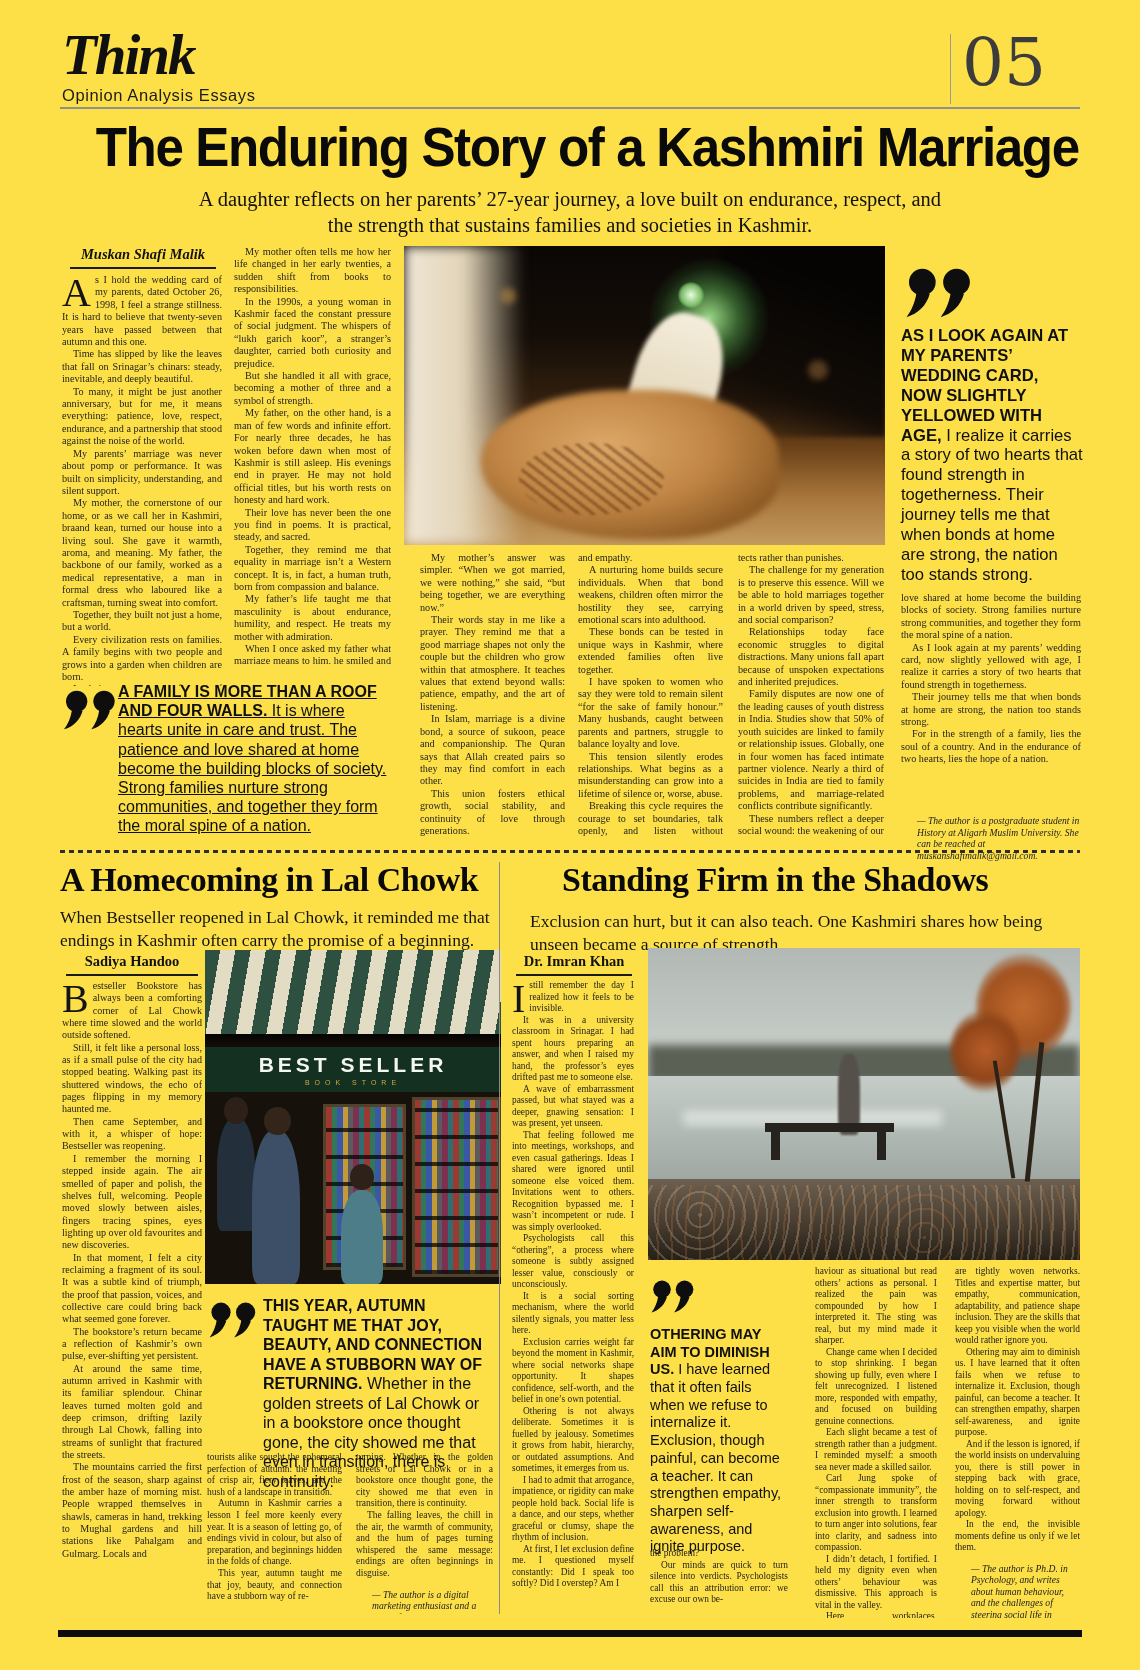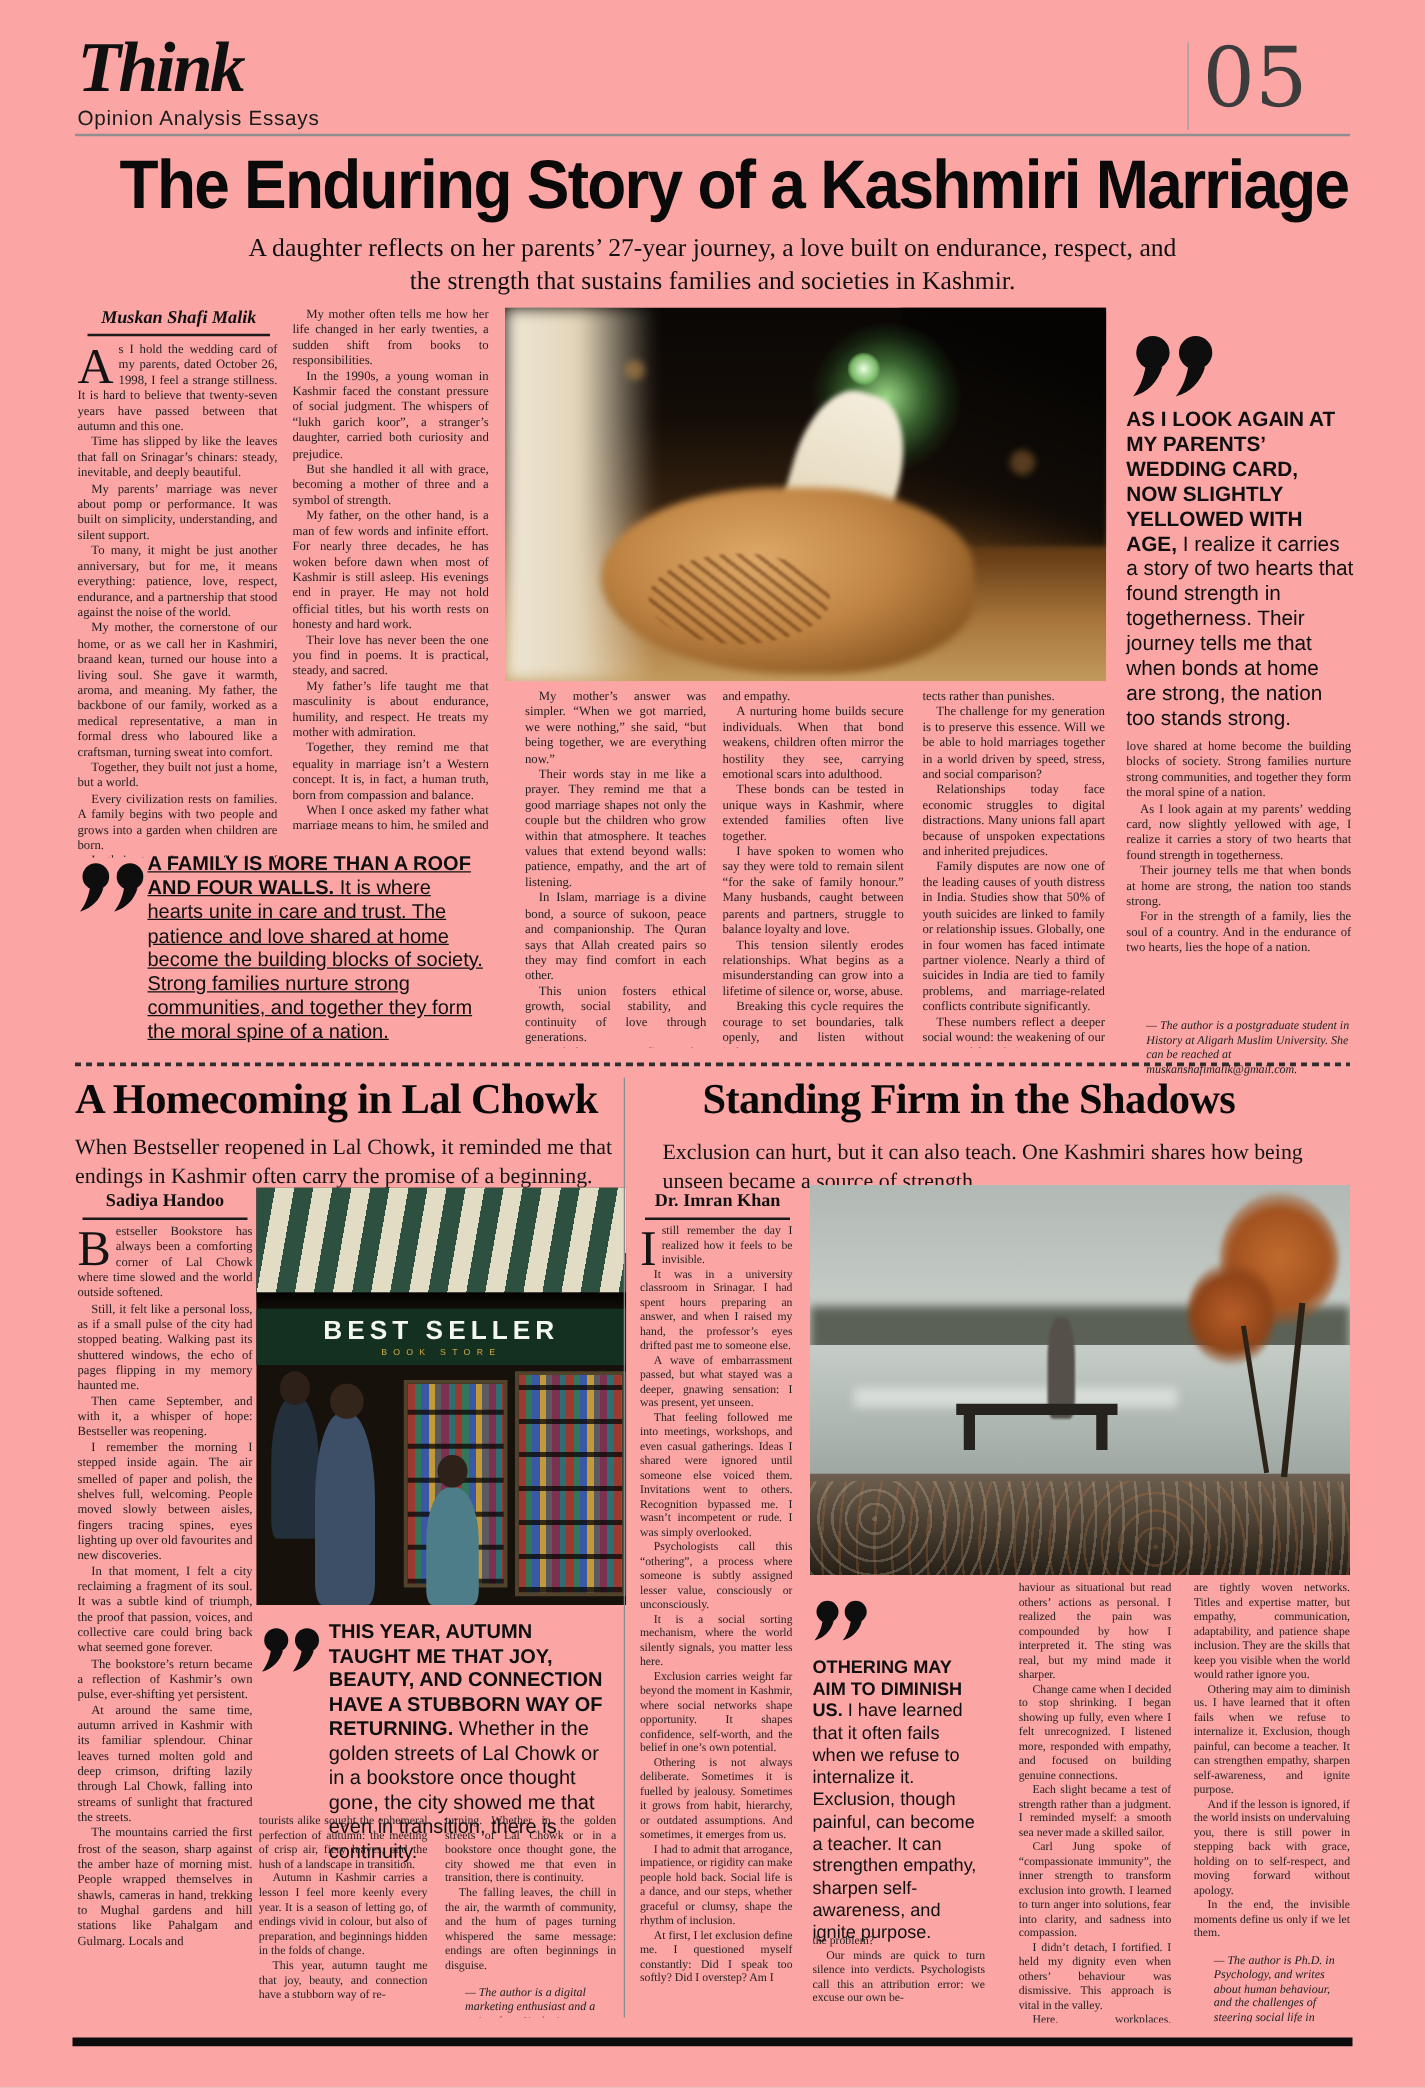--- a/index.html
+++ b/index.html
@@ -1,16 +1,16 @@
 <!DOCTYPE html>
 <html><head>
 <meta charset="utf-8">
 <style>
   html,body{margin:0;padding:0;background:#d8d8d4;}
-  .page{position:relative;width:1140px;height:1670px;background:#fca5a5;margin:0 auto;
+  .page{position:relative;width:1140px;height:1670px;background:#fde047;margin:0 auto;
         font-family:"Liberation Serif",serif;color:#1c1c1c;overflow:hidden;}
   .abs{position:absolute;}
 
   
   .think{font-family:"Liberation Serif",serif;font-style:italic;font-weight:700;
          font-size:57px;letter-spacing:-2px;line-height:1;color:#101010;}
   .tagline{font-family:"Liberation Sans",sans-serif;font-size:16.5px;color:#1b1b1b;
            letter-spacing:.6px;margin-top:3px;}
   .mast-block{text-align:center;}
   .masthead{font-family:"Liberation Serif",serif;font-weight:700;font-size:29px;
@@ -140,38 +140,38 @@
 
   <div class="abs main-headline" style="left:60px;top:120px;width:1020px;">The Enduring Story of a Kashmiri Marriage</div>
   <div class="abs main-standfirst" style="left:195px;top:186px;width:750px;">A daughter reflects on her parents’ 27-year journey, a love built on endurance, respect, and the strength that sustains families and societies in Kashmir.</div>
 
   <div class="abs byline" style="left:70px;top:246px;width:146px;font-style:italic;">Muskan Shafi Malik</div>
 
   <div class="abs col lead-col" style="left:62px;top:274px;width:160px;height:412px;">
     <p class="opening"><span class="dropcap">A</span><span>s I hold the wedding card of my parents, dated October 26, 1998, I feel a strange stillness. It is hard to believe that twenty-seven years have passed between that autumn and this one.</span></p>
     <div class="plist">
         <p>Time has slipped by like the leaves that fall on Srinagar’s chinars: steady, inevitable, and deeply beautiful.</p>
+        <p>To many, it might be just another anniversary, but for me, it means everything: patience, love, respect, endurance, and a partnership that stood against the noise of the world.</p>
         <p>My parents’ marriage was never about pomp or performance. It was built on simplicity, understanding, and silent support.</p>
-        <p>To many, it might be just another anniversary, but for me, it means everything: patience, love, respect, endurance, and a partnership that stood against the noise of the world.</p>
         <p>My mother, the cornerstone of our home, or as we call her in Kashmiri, braand kean, turned our house into a living soul. She gave it warmth, aroma, and meaning. My father, the backbone of our family, worked as a medical representative, a man in formal dress who laboured like a craftsman, turning sweat into comfort.</p>
         <p>Together, they built not just a home, but a world.</p>
         <p>Every civilization rests on families. A family begins with two people and grows into a garden when children are born.</p>
         <p>In their story, I see a reflection of how societies thrive, through companionship, sacrifice, and faith.</p>
       </div>
   </div>
 
   <div class="abs col lead-col" style="left:234px;top:246px;width:157px;height:418px;">
     <div class="plist">
         <p>My mother often tells me how her life changed in her early twenties, a sudden shift from books to responsibilities.</p>
         <p>In the 1990s, a young woman in Kashmir faced the constant pressure of social judgment. The whispers of “lukh garich koor”, a stranger’s daughter, carried both curiosity and prejudice.</p>
         <p>But she handled it all with grace, becoming a mother of three and a symbol of strength.</p>
         <p>My father, on the other hand, is a man of few words and infinite effort. For nearly three decades, he has woken before dawn when most of Kashmir is still asleep. His evenings end in prayer. He may not hold official titles, but his worth rests on honesty and hard work.</p>
         <p>Their love has never been the one you find in poems. It is practical, steady, and sacred.</p>
+        <p>Together, they remind me that equality in marriage isn’t a Western concept. It is, in fact, a human truth, born from compassion and balance.</p>
         <p>My father’s life taught me that masculinity is about endurance, humility, and respect. He treats my mother with admiration.</p>
-        <p>Together, they remind me that equality in marriage isn’t a Western concept. It is, in fact, a human truth, born from compassion and balance.</p>
         <p>When I once asked my father what marriage means to him, he smiled and said, “Marriage is a union of two unknown souls written by fate. A great marriage is not when ‘I’ and ‘She’ become ‘We,’ but when they remain ‘I’ and ‘She,’ yet still grow into ‘We’ after years.”</p>
       </div>
   </div>
 
   <div class="abs photo" style="left:404px;top:246px;width:481px;height:299px;">
     <div class="ph1-bg"></div>
     <div class="ph1-suit"></div>
     <div class="ph1-dress"></div>
     <div class="ph1-flare"></div>
     <div class="ph1-flare2"></div>

